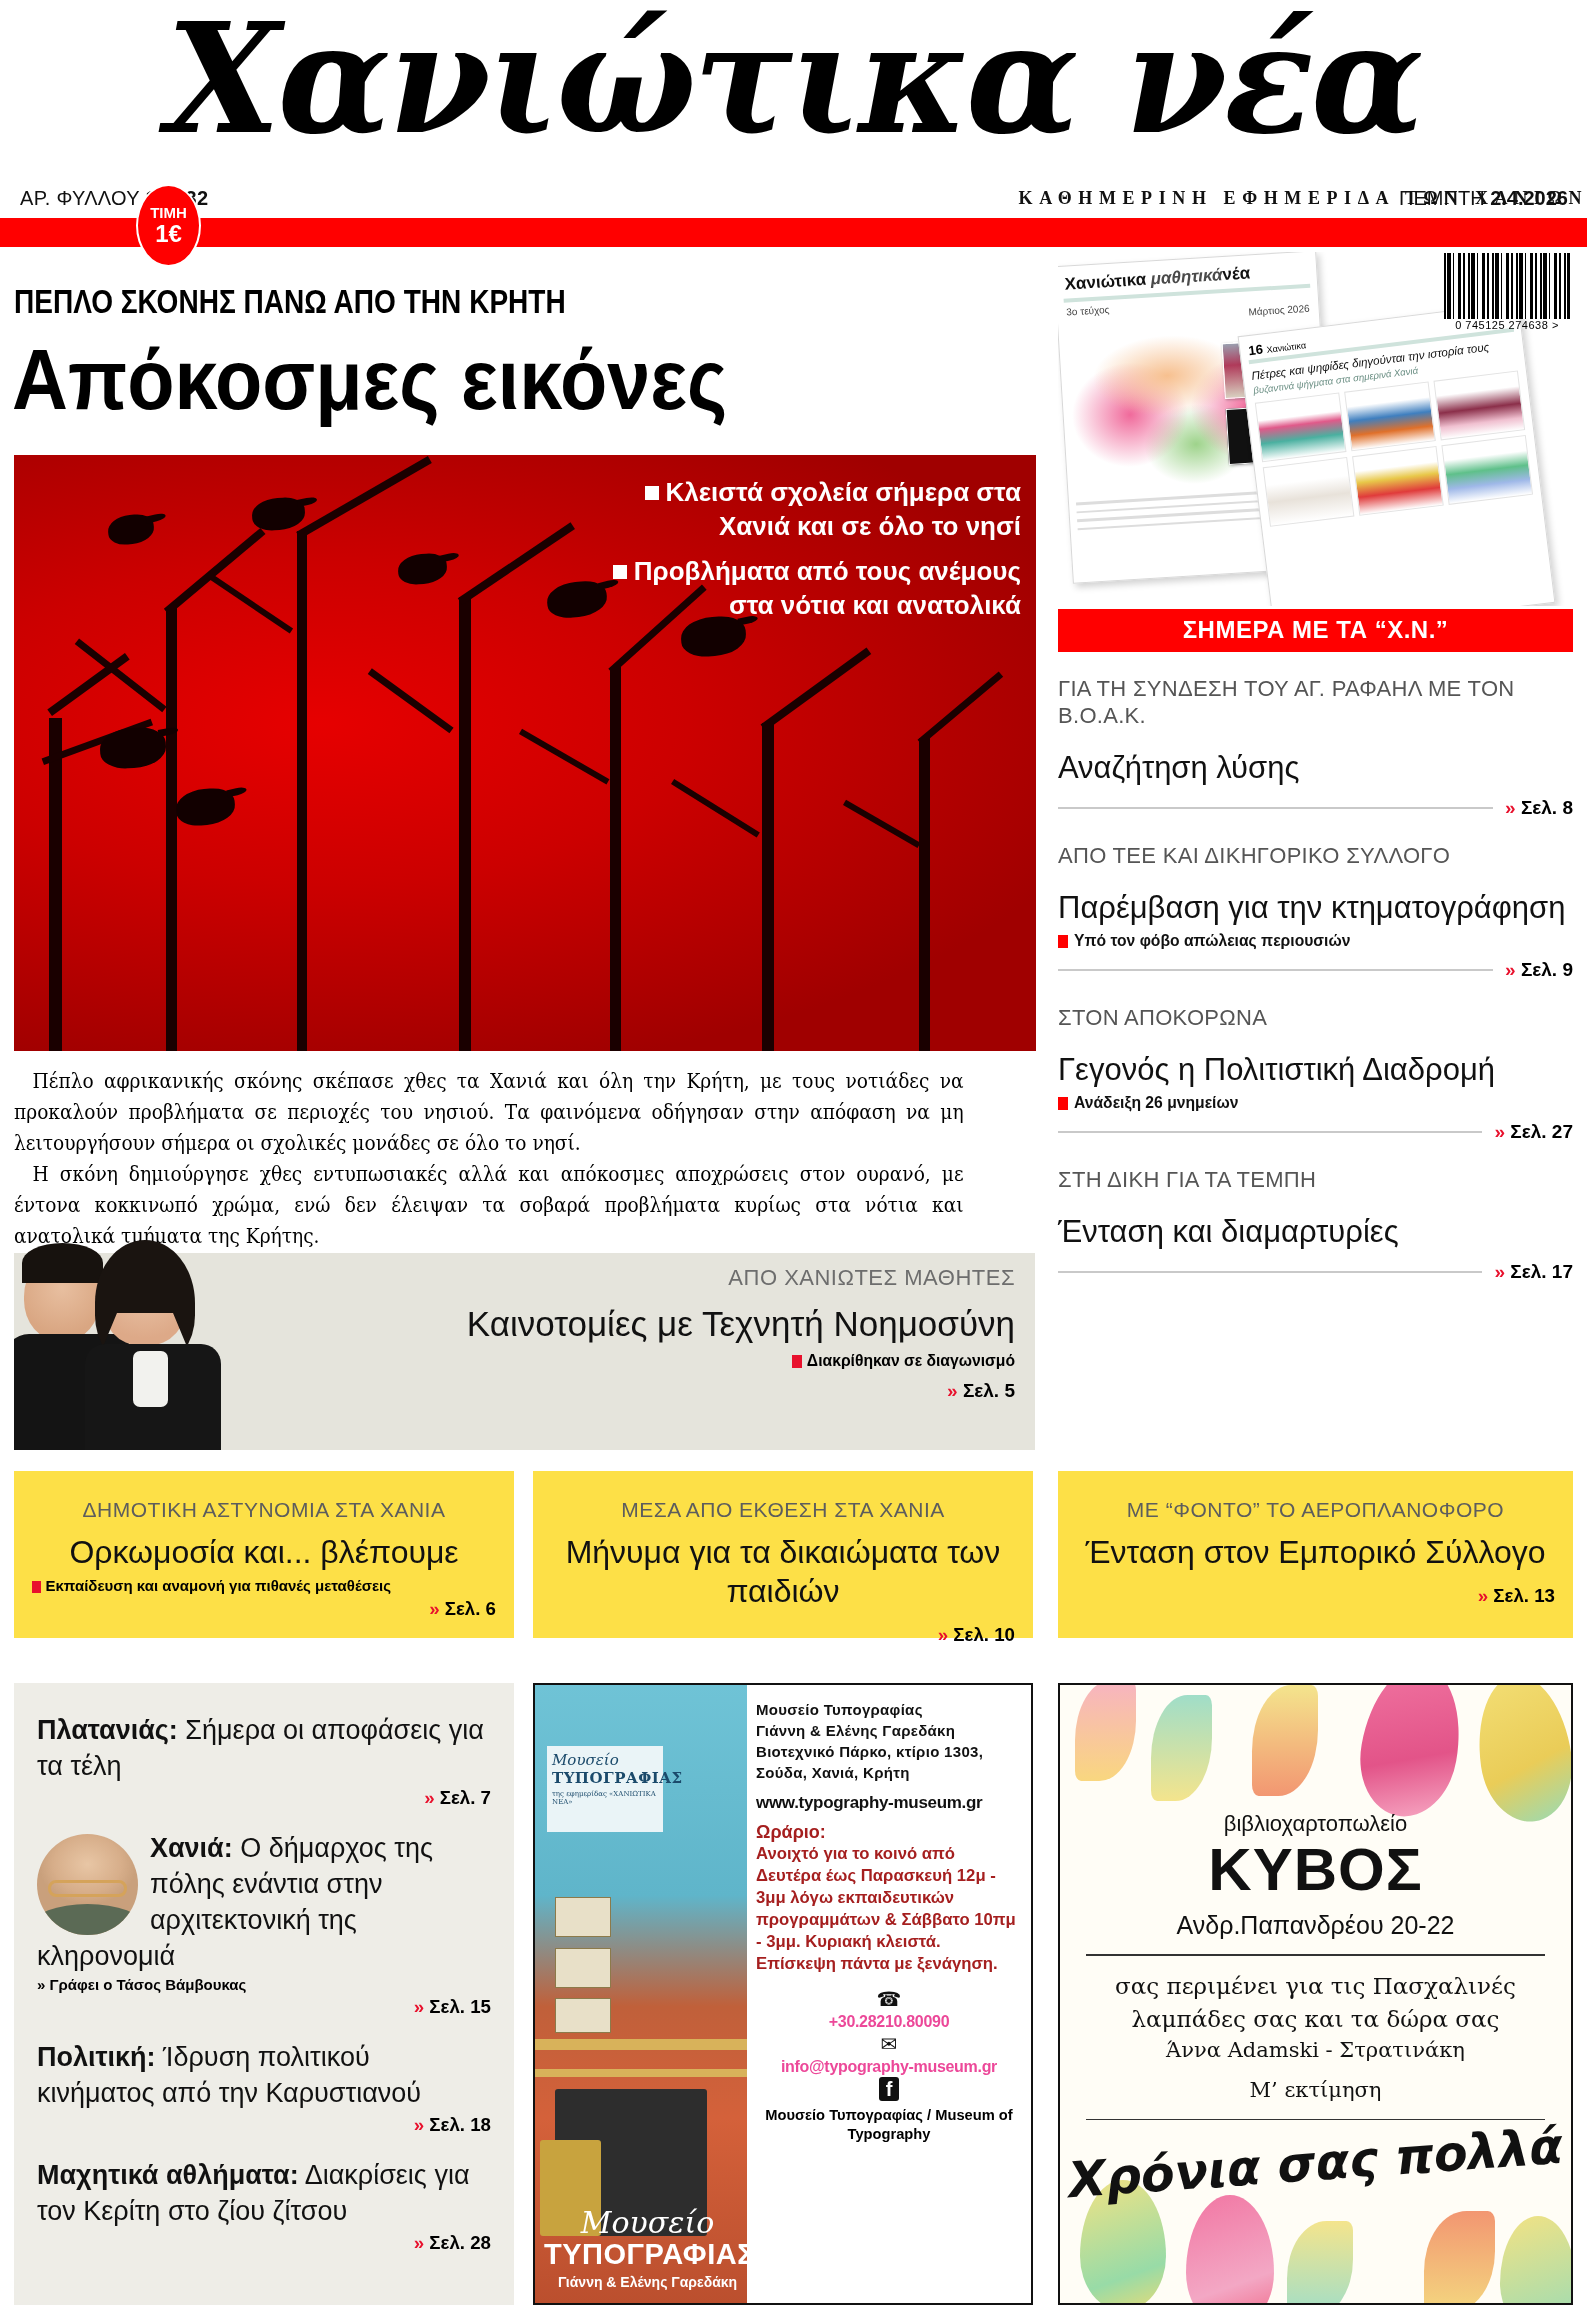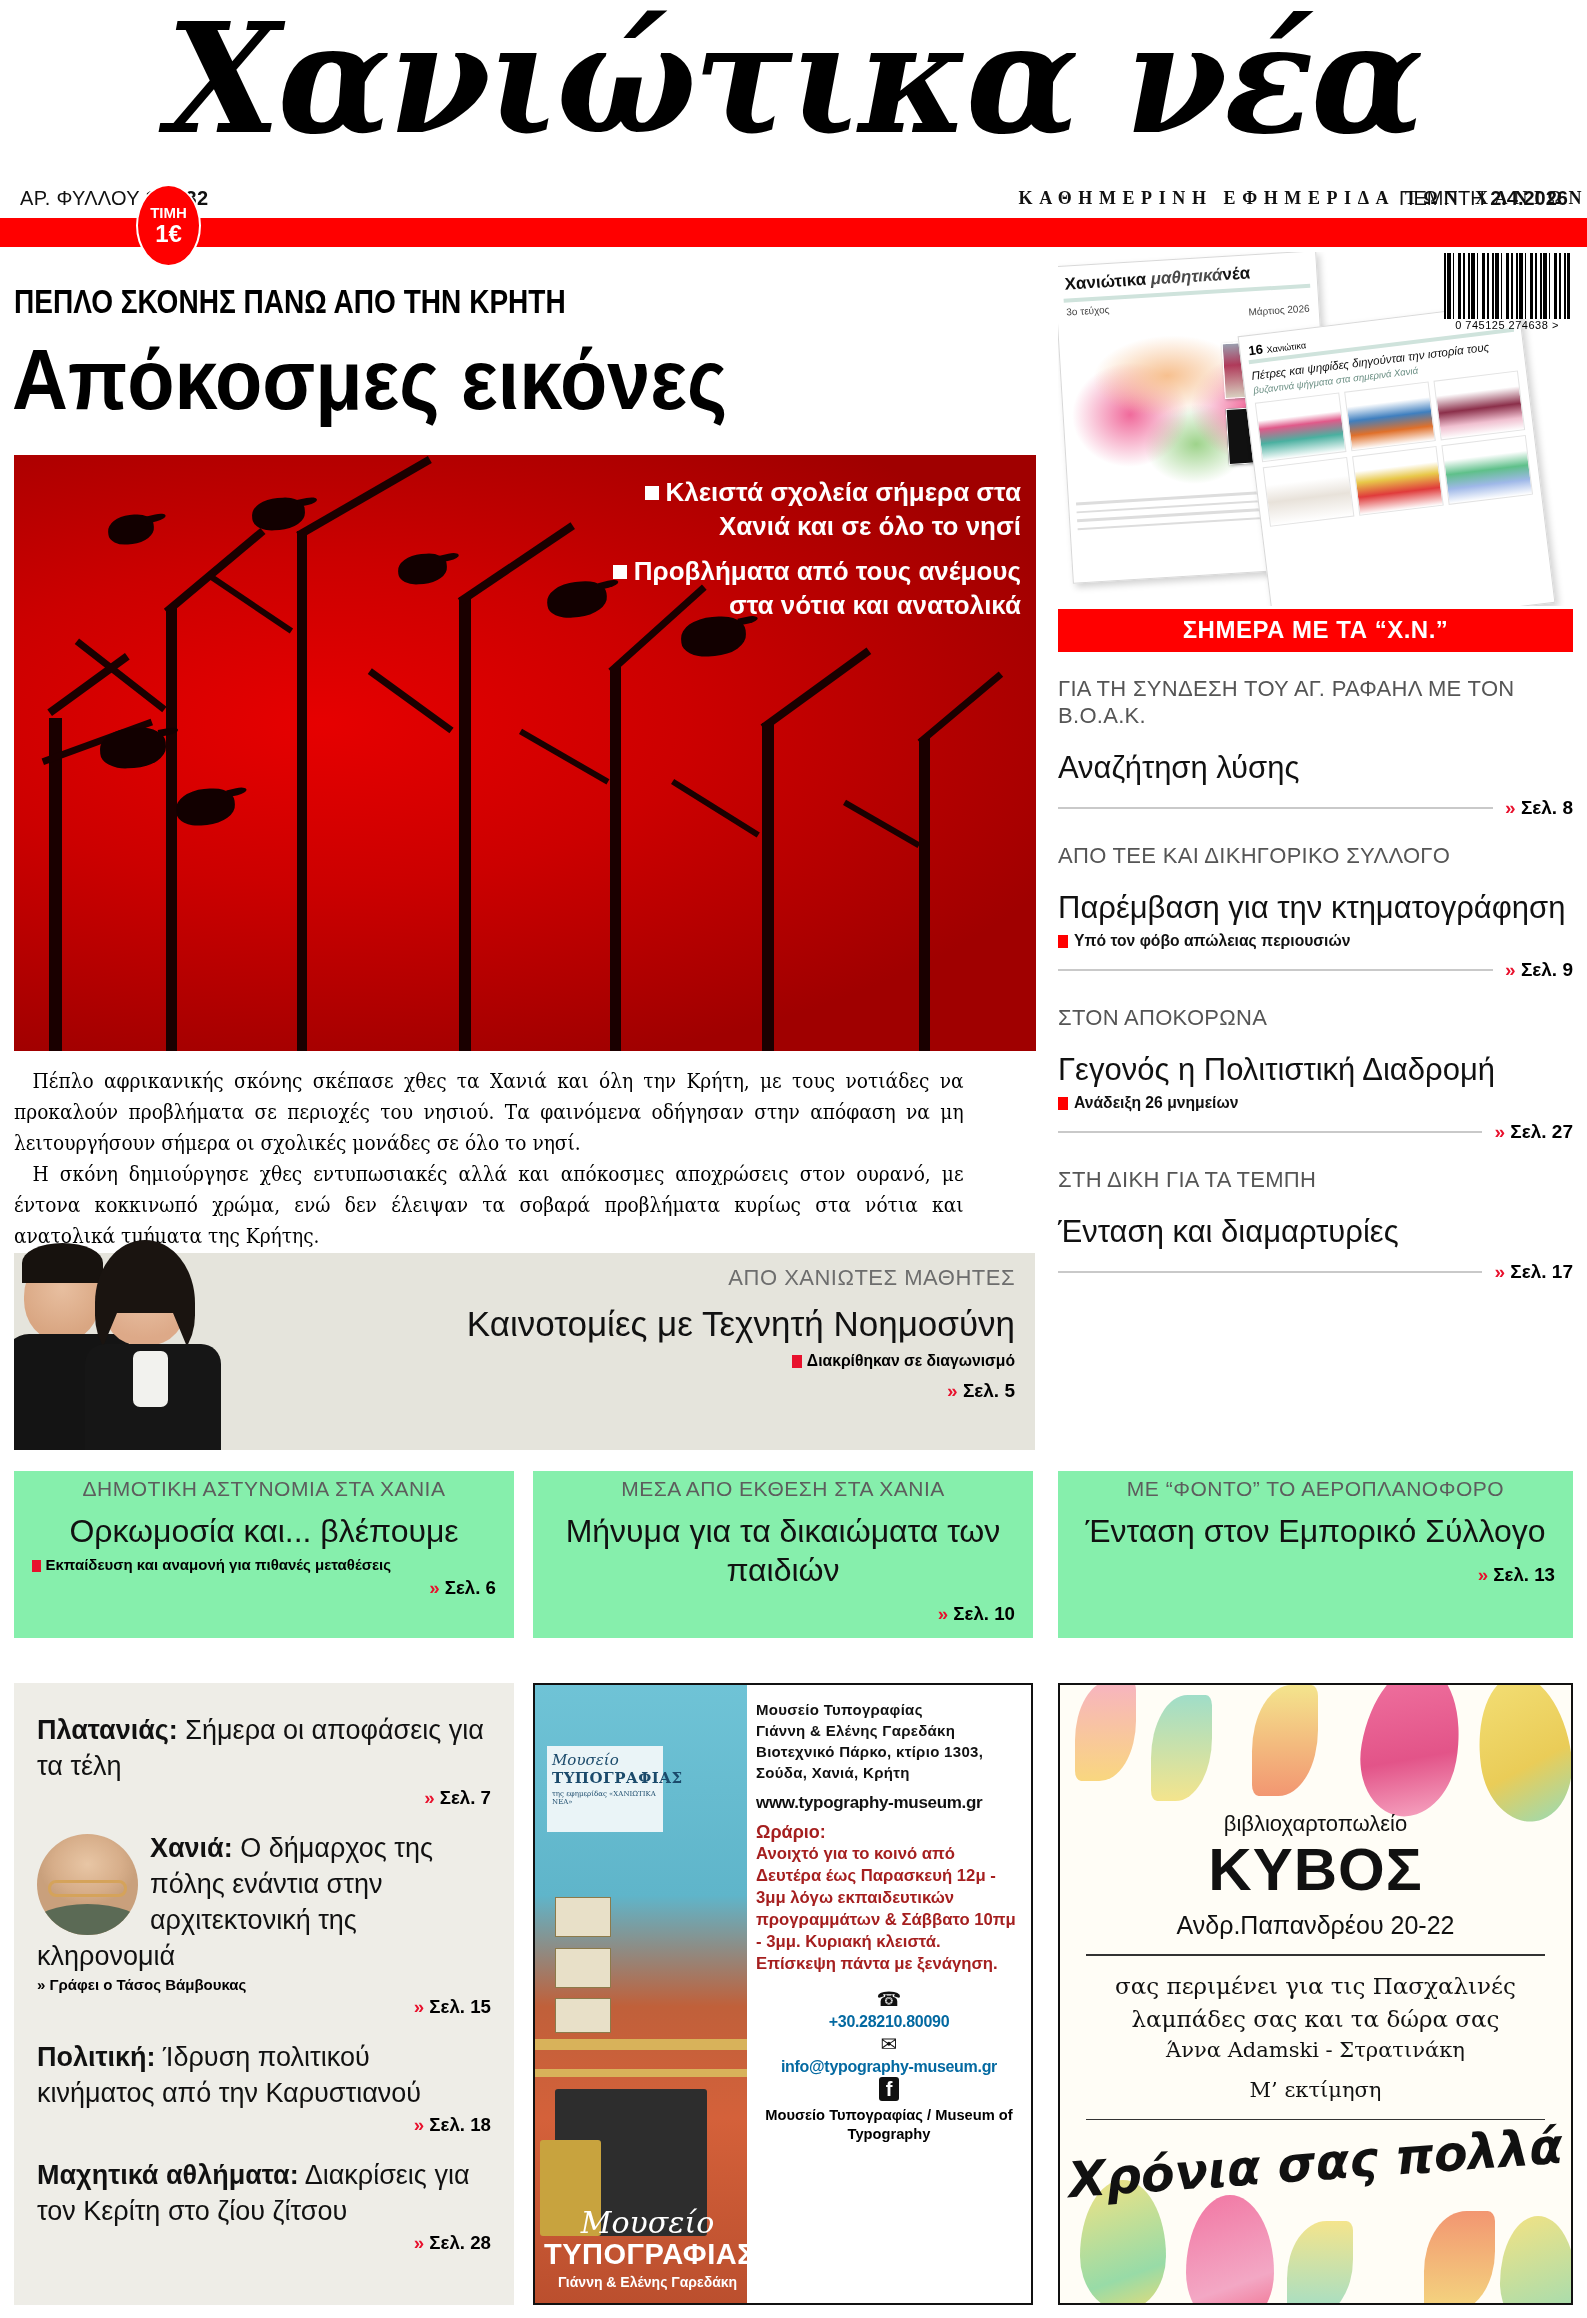--- a/index.html
+++ b/index.html
@@ -220,22 +220,22 @@
   }
   .students-text .kicker { font-size:22px; color:#6d6d6d; letter-spacing:0.5px; }
   .students-text .head { font-size:35px; color:#111; margin-top:13px; line-height:40px;}
   .students-text .sub { font-size:15.7px; font-weight:700; margin-top:8px; }
   .students-text .sub .rsq { display:inline-block;width:10px;height:13px;background:#e8112d;margin-right:5px;vertical-align:-1.5px;}
   .students-text .pg { font-size:19px; font-weight:700; margin-top:10px; }
 
   
   .box3 {
     position:absolute; top:1471px;
-    background:#86efac; height:167px;
-    padding:6px 18px 0;
+    background:#fde047; height:167px;
+    padding:27px 18px 0;
     text-align:center;
   }
   .box3 .kicker { font-size:21px; color:#5d5d5d; letter-spacing:0.5px; }
   .box3 .head { font-size:32px; color:#111; line-height:39px; margin-top:11px; }
   .box3 .sub { font-size:15px; font-weight:700; margin-top:5px; text-align:left; }
   .box3 .sub .rsq { display:inline-block;width:9px;height:12px;background:#e8112d;margin-right:4.5px;vertical-align:-1.5px;}
   .box3 .pg { font-size:18.7px; font-weight:700; text-align:right; margin-top:4px; }
   .box-left  { left:14px;   width:500px; }
   .box-mid   { left:533px; width:500px; }
   .box-right { left:1058px; width:515px; }
@@ -297,21 +297,21 @@
   .museum-text .web {
     font-size:17px; font-weight:700; margin-top:10px; color:#111;
     letter-spacing:-0.3px;
   }
   .museum-text .hours-t { font-size:18px; font-weight:700; color:#a51f1f; margin-top:9px; }
   .museum-text .hours {
     font-size:16.7px; font-weight:700; color:#a51f1f; line-height:22px;
   }
   .museum-contact { text-align:center; margin-top:11px; }
   .museum-contact .ic { font-size:20px; line-height:27px; color:#111; }
-  .museum-contact .val { font-size:16px; font-weight:700; color:#0369a1; letter-spacing:-0.3px; }
+  .museum-contact .val { font-size:16px; font-weight:700; color:#ec4899; letter-spacing:-0.3px; }
   .museum-fb-name { font-size:14.7px; font-weight:700; line-height:19px; margin-top:3px; }
   .museum-logo {
     position:absolute; left:9px; bottom:13px; width:207px; text-align:center;
     color:#fff;
   }
   .museum-logo .l1 { font-family:"DejaVu Serif", serif; font-size:30px; font-style:italic; line-height:31px;}
   .museum-logo .l2 { font-size:29px; font-weight:700; letter-spacing:0.5px; }
   .museum-logo .l3 { font-size:14px; font-weight:700; margin-top:3px; }
 
   

